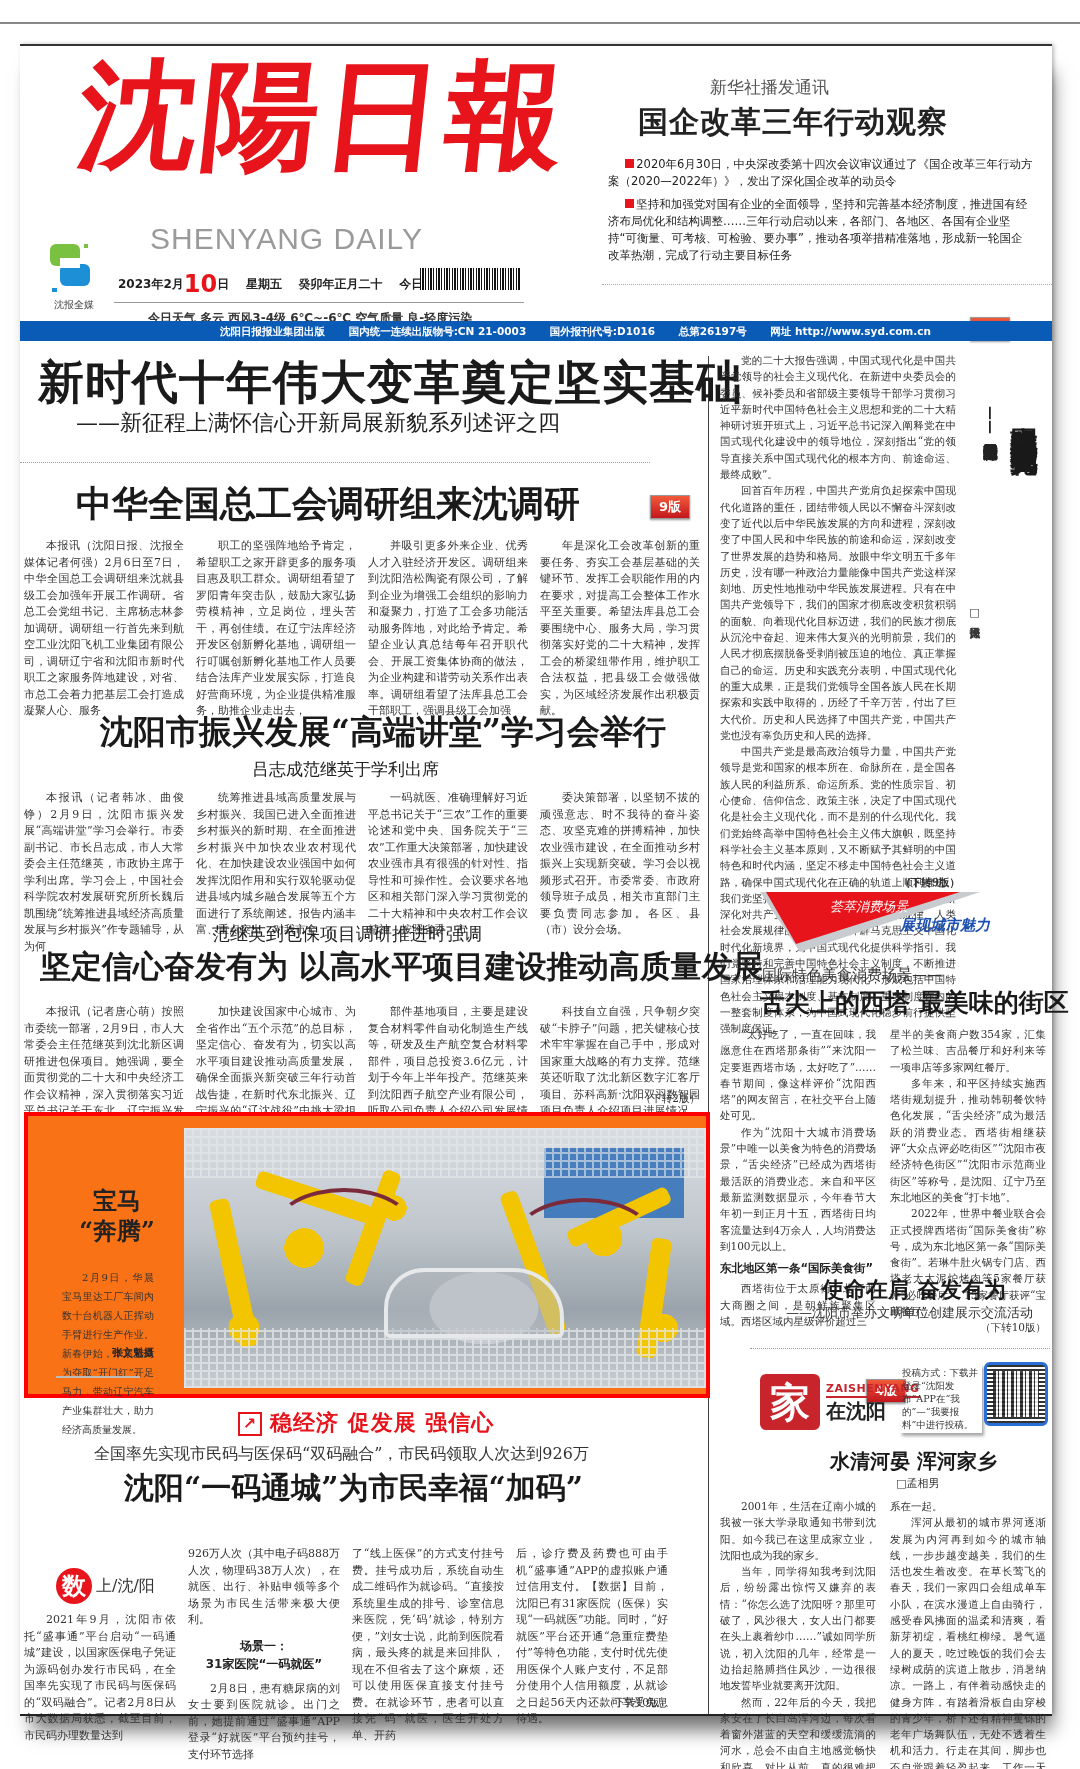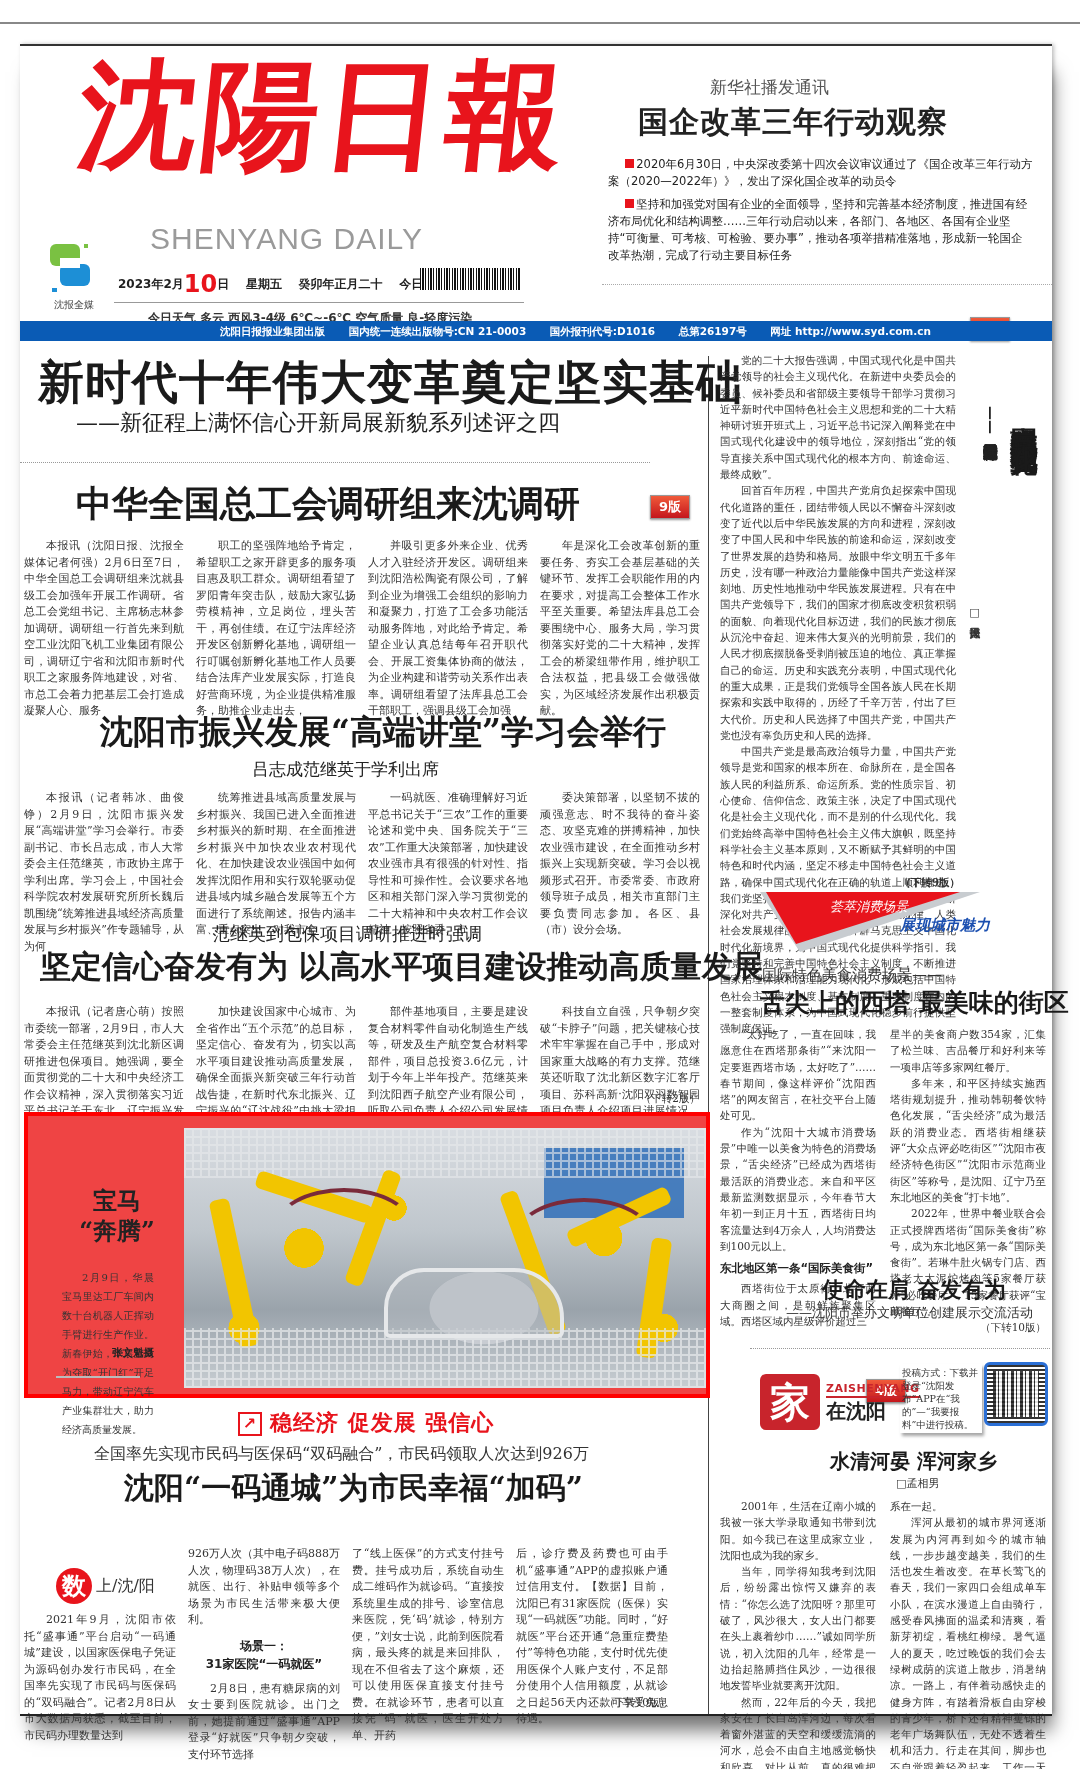--- a/index.html
+++ b/index.html
@@ -45,21 +45,21 @@
   .dot-rule { border-top: 1px dotted #999; height: 0; }
   .h2 { font-size: 36px; color: #1a1a1a; white-space: nowrap; font-weight: bold; }
   .cols4 { display: grid; grid-template-columns: repeat(4, 1fr); column-gap: 12px; font-size: 11px; line-height: 16.5px; color: #333; text-align: justify; }
   .cols4 p { text-indent: 2em; }
   .h3 { font-size: 33px; color: #1a1a1a; white-space: nowrap; font-weight: bold; }
   .h3-sub { font-size: 17px; font-family: "DejaVu Sans", sans-serif; color: #222; white-space: nowrap; }
   .kick { font-size: 18px; font-family: "DejaVu Sans", sans-serif; color: #222; white-space: nowrap; }
   .turn { text-align: right; font-size: 10.5px; color: #333; }
 
   
-  .photo-box { left: 4px; top: 1066px; width: 686px; height: 286px; border: 4px solid #ff0000; background: #ef4444; padding-left: 47px; }
+  .photo-box { left: 4px; top: 1066px; width: 686px; height: 286px; border: 4px solid #ff0000; background: #f97316; padding-left: 47px; }
   .photo-title { left: 44px; top: 70px; width: 90px; text-align: center; font-size: 24px; font-weight: bold; line-height: 30px; color: #222; }
   .photo-cap { left: 34px; top: 152px; width: 92px; font-size: 10px; line-height: 19px; color: #333; text-align: justify; text-indent: 2em; }
   .photo-credit { left: 34px; top: 230px; width: 92px; text-align: right; font-size: 10.5px; font-weight: bold; color: #222; font-family: "DejaVu Sans", sans-serif; }
   .photo-rule { left: 28px; top: 260px; width: 84px; height: 2px; background: #bbb; }
   .photo-img { left: 156px; top: 12px; width: 522px; height: 260px; overflow: hidden;
     background:
       radial-gradient(ellipse 90px 60px at 300px 180px, #c8ccd2 0 60%, transparent 61%),
       radial-gradient(circle 28px at 120px 120px, #f2c500 0 70%, transparent 71%),
       radial-gradient(circle 26px at 420px 110px, #f2c500 0 70%, transparent 71%),
       radial-gradient(circle 22px at 60px 200px, #f2c500 0 70%, transparent 71%),
@@ -212,21 +212,21 @@
   <div class="abs shu">数</div>
   <div class="abs shu-lbl">上/沈/阳</div>
 
   <div class="abs" style="left:4px; top:1566px; width:152px; font-size:11px; line-height:16.5px; color:#333; text-indent:2em; text-align:justify;">2021年9月，沈阳市依托“盛事通”平台启动“一码通城”建设，以国家医保电子凭证为源码创办发行市民码，在全国率先实现了市民码与医保码的“双码融合”。记者2月8日从市大数据局获悉，截至目前，市民码办理数量达到</div>
   <div class="abs" style="left:168px; top:1500px; width:152px; font-size:11px; line-height:16.5px; color:#333; text-align:justify;">
     <p>926万人次（其中电子码888万人次，物理码38万人次），在就医、出行、补贴申领等多个场景为市民生活带来极大便利。</p>
     <div class="scene">
       <div>场景一：</div>
       <div>31家医院“一码就医”</div>
     </div>
-    <p style="text-indent:2em;">2月8日，患有糖尿病的刘女士要到医院就诊。出门之前，她提前通过“盛事通”APP登录“好就医”只争朝夕突破，支付环节选择</p>
+    <p style="text-indent:2em;">2月8日，患有糖尿病的刘女士要到医院就诊。出门之前，她提前通过“盛事通”APP登录“好就医”平台预约挂号，支付环节选择</p>
   </div>
   <div class="abs" style="left:332px; top:1500px; width:152px; font-size:11px; line-height:16.5px; color:#333; text-align:justify;">了“线上医保”的方式支付挂号费。挂号成功后，系统自动生成二维码作为就诊码。“直接按系统里生成的排号、诊室信息来医院，凭‘码’就诊，特别方便，”刘女士说，此前到医院看病，最头疼的就是来回排队，现在不但省去了这个麻烦，还可以使用医保直接支付挂号费。在就诊环节，患者可以直接凭“码”就医，医生开处方单、开药</div>
   <div class="abs" style="left:496px; top:1500px; width:152px; font-size:11px; line-height:16.5px; color:#333; text-align:justify;">后，诊疗费及药费也可由手机“盛事通”APP的虚拟账户通过信用支付。【数据】目前，沈阳已有31家医院（医保）实现“一码就医”功能。同时，“好就医”平台还开通“急重症费垫付”等特色功能，支付时优先使用医保个人账户支付，不足部分使用个人信用额度，从就诊之日起56天内还款可享受免息待遇。</div>
   <div class="abs turn" style="left:560px; top:1650px; width:90px;">（下转10版）</div>
 
   <div class="abs vhead">中国式现代化是中国共产党领导的社会主义现代化</div>
   <div class="abs vsub">——论深入学习领会习近平总书记在学习贯彻党的二十大精神研讨班开班式上重要讲话</div>
   <div class="abs vby">□人民日报评论员</div>
   <div class="abs rbody" style="left:700px; top:306px; width:236px;">
     <p>党的二十大报告强调，中国式现代化是中国共产党领导的社会主义现代化。在新进中央委员会的委员、候补委员和省部级主要领导干部学习贯彻习近平新时代中国特色社会主义思想和党的二十大精神研讨班开班式上，习近平总书记深入阐释党在中国式现代化建设中的领导地位，深刻指出“党的领导直接关系中国式现代化的根本方向、前途命运、最终成败”。</p>

